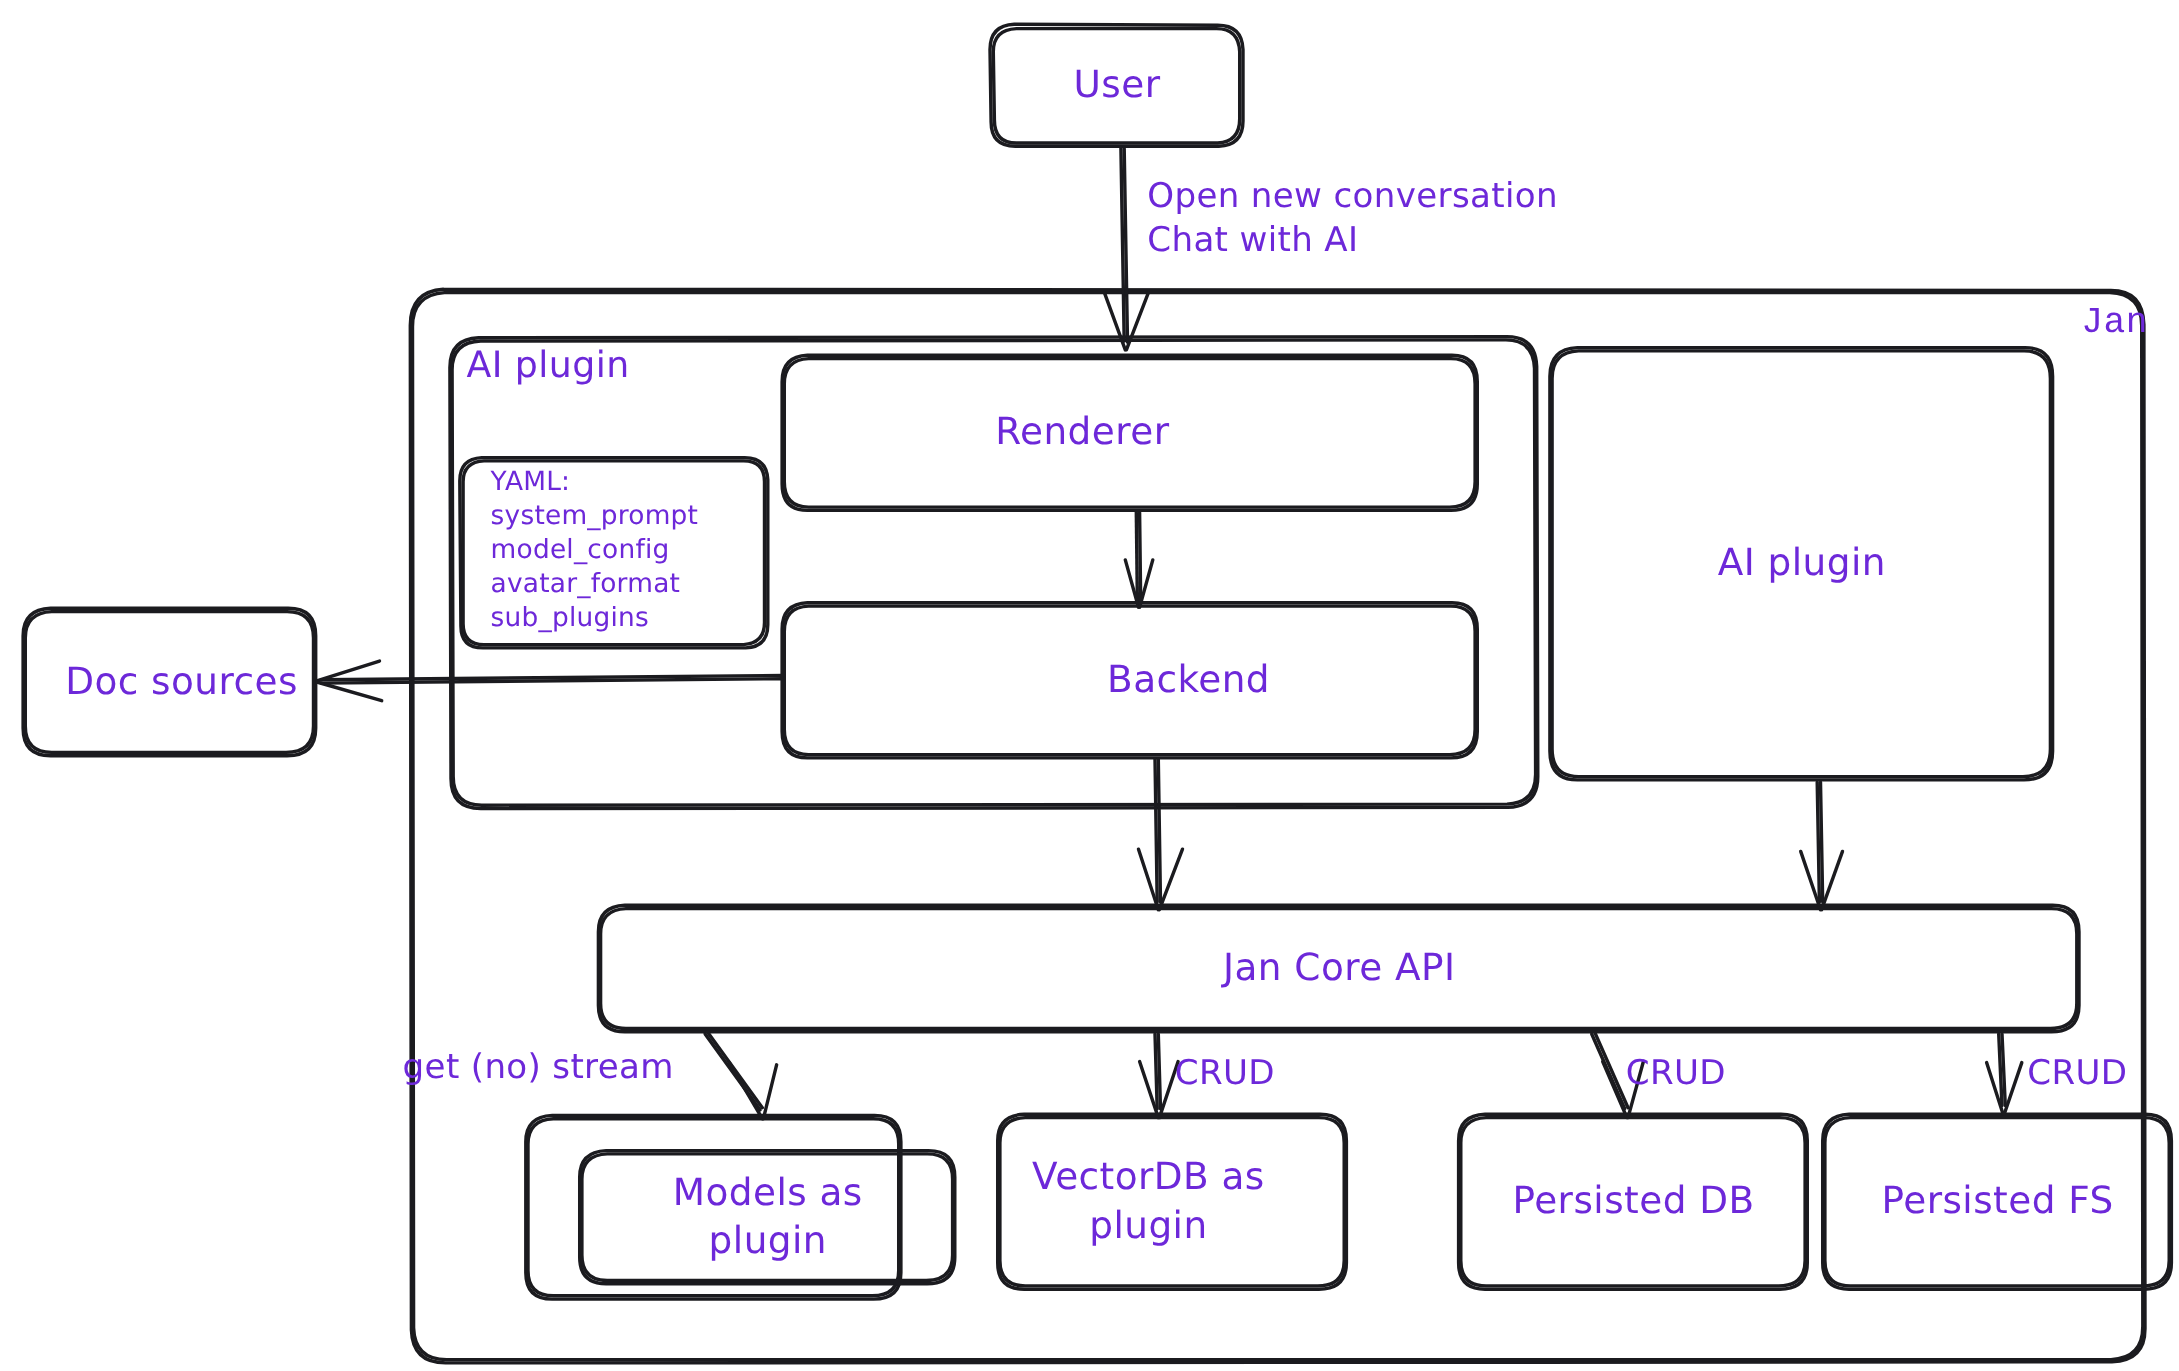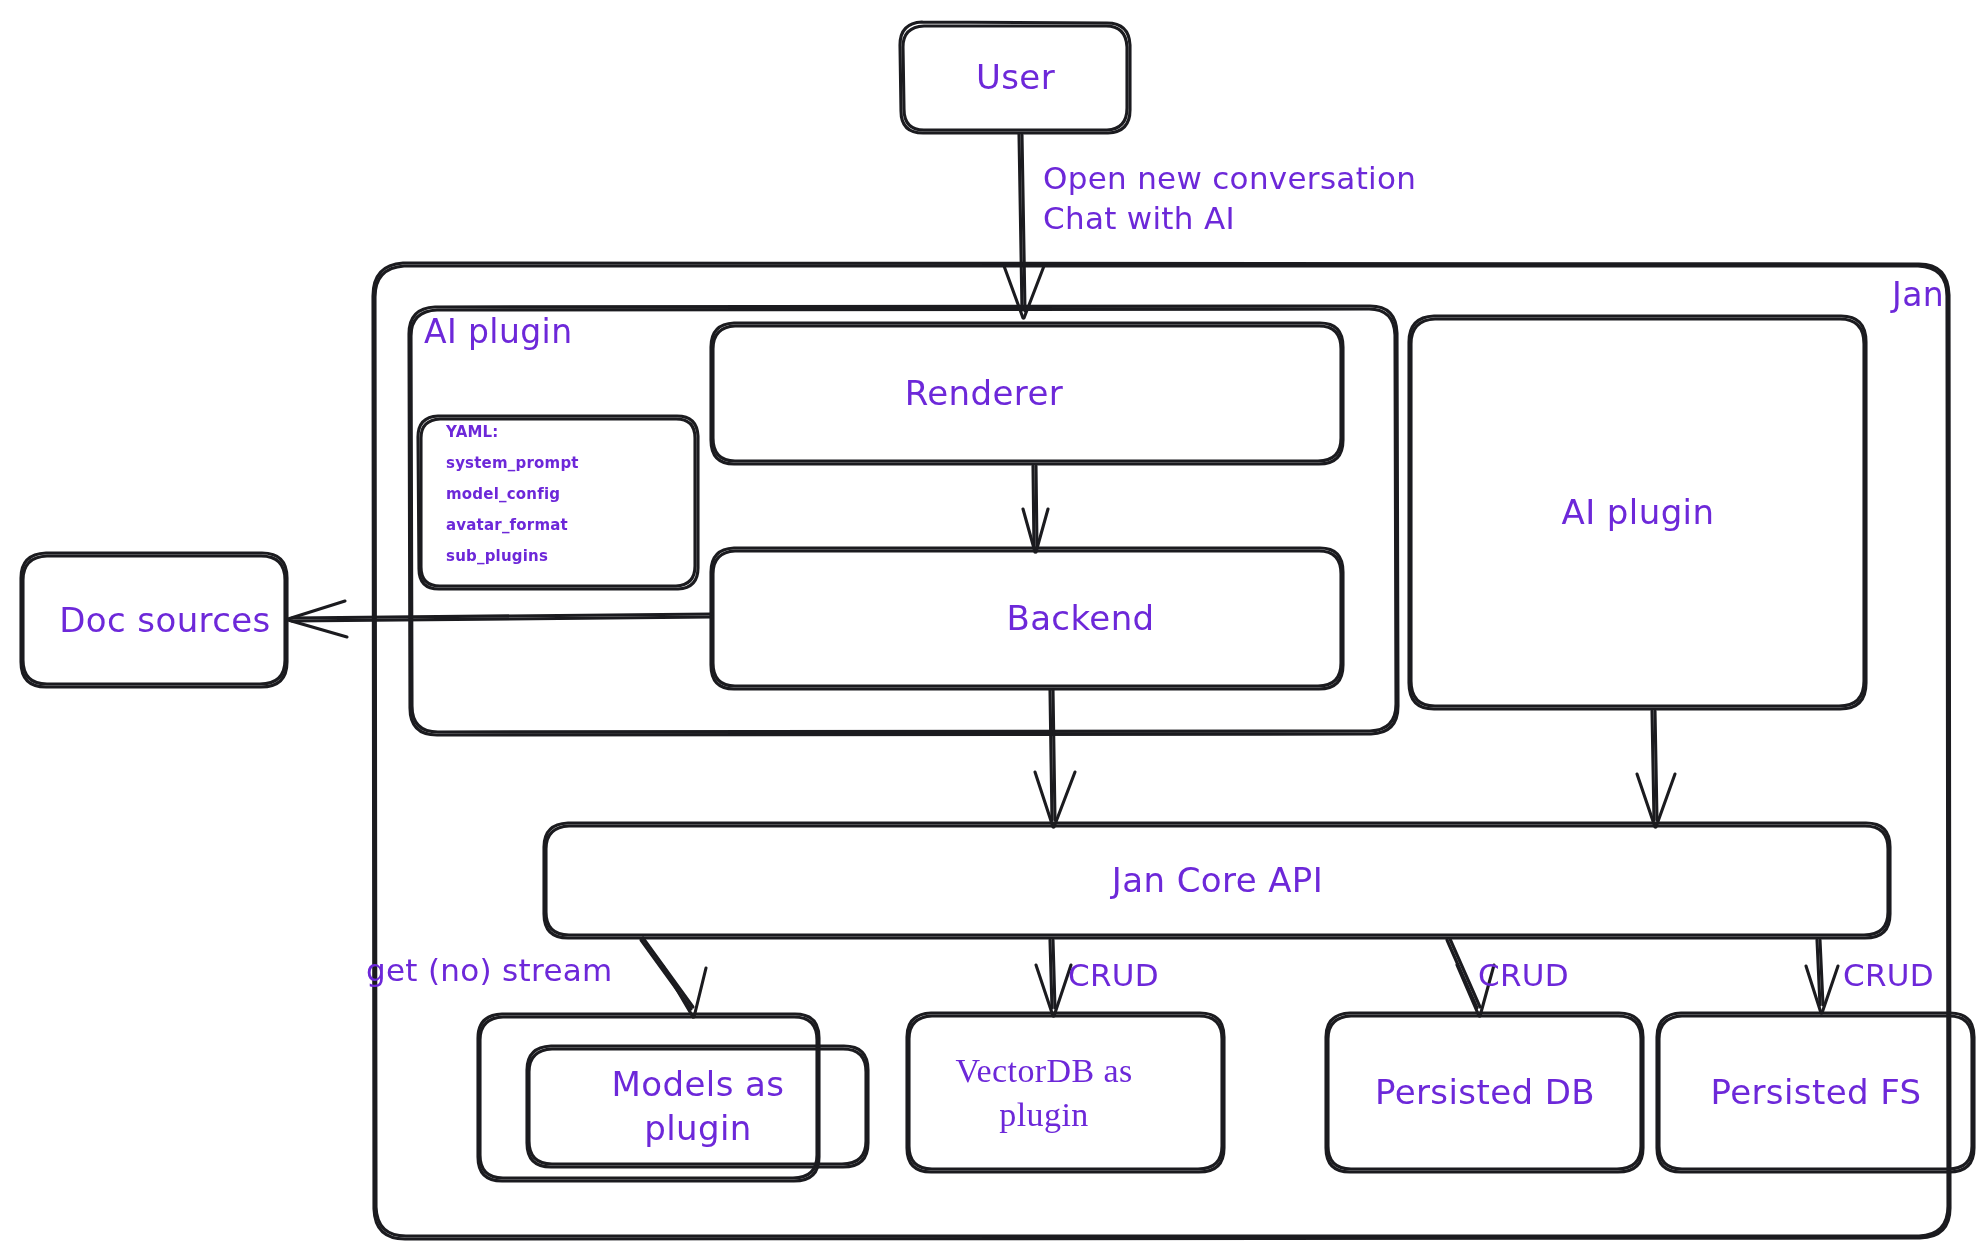--- a/index.html
+++ b/index.html
@@ -38,24 +38,23 @@
   .edge-label {
     font-size: 31px;
     line-height: 1.3;
     letter-spacing: 0.3px;
   }
   .group-label {
     font-size: 33px;
     letter-spacing: 0.4px;
   }
   .yaml-line {
-    font-size: 15px;
+    font-size: 24px;
     line-height: 1.0;
     letter-spacing: 0.2px;
-    font-weight: bold;
   }
   .centerbox {
     display: flex;
     align-items: center;
     justify-content: center;
   }
 </style>
 </head>
 <body>
 
@@ -193,40 +192,40 @@
       <g>
         <path d="M 1817,940 L 1820,1005"></path>
         <path d="M 1820,940 L 1823,1005"></path>
         <path d="M 1806,966 L 1821,1013"></path>
         <path d="M 1838,966 L 1822,1013"></path>
       </g>
 
     </g>
   </svg>
 
-  <div class="group-label" style="left:1892px; top:275px;">Jan</div>
+  <div class="group-label" style="left:1892px; top:275px;font-family:Liberation Mono, monospace;">Jan</div>
 
   <div class="group-label" style="left:424px; top:312px;">AI plugin</div>
 
   <div class="node-label centerbox" style="left:900px; top:22px; width:231px; height:112px;">User</div>
 
   <div class="node-label centerbox" style="left:672px; top:323px; width:624px; height:142px;">Renderer</div>
 
   <div class="node-label centerbox" style="left:711px; top:548px; width:739px; height:142px;">Backend</div>
 
   <div class="node-label centerbox" style="left:1409px; top:316px; width:458px; height:394px;">AI plugin</div>
 
   <div class="node-label centerbox" style="left:21px; top:553px; width:288px; height:135px;border-radius:28px;">Doc sources</div>
 
   <div class="node-label centerbox" style="left:544px; top:823px; width:1347px; height:116px;">Jan Core API</div>
 
   <div class="node-label centerbox" style="left:527px; top:1046px; width:342px; height:122px;">Models as
 plugin</div>
 
-  <div class="node-label centerbox" style="left:907px; top:1013px; width:274px; height:160px;font-family:Liberation Serif, serif;">VectorDB as
+  <div class="node-label centerbox" style="left:907px; top:1013px; width:274px; height:160px;">VectorDB as
 plugin</div>
 
   <div class="node-label centerbox" style="left:1326px; top:1013px; width:318px; height:160px;">Persisted DB</div>
 
   <div class="node-label centerbox" style="left:1657px; top:1013px; width:318px; height:160px;border-radius:24px;">Persisted FS</div>
 
   <div>
     <div class="yaml-line" style="left:446px; top:425px;">YAML:</div>
     <div class="yaml-line" style="left:446px; top:456px;">system_prompt</div>
     <div class="yaml-line" style="left:446px; top:487px;">model_config</div>

